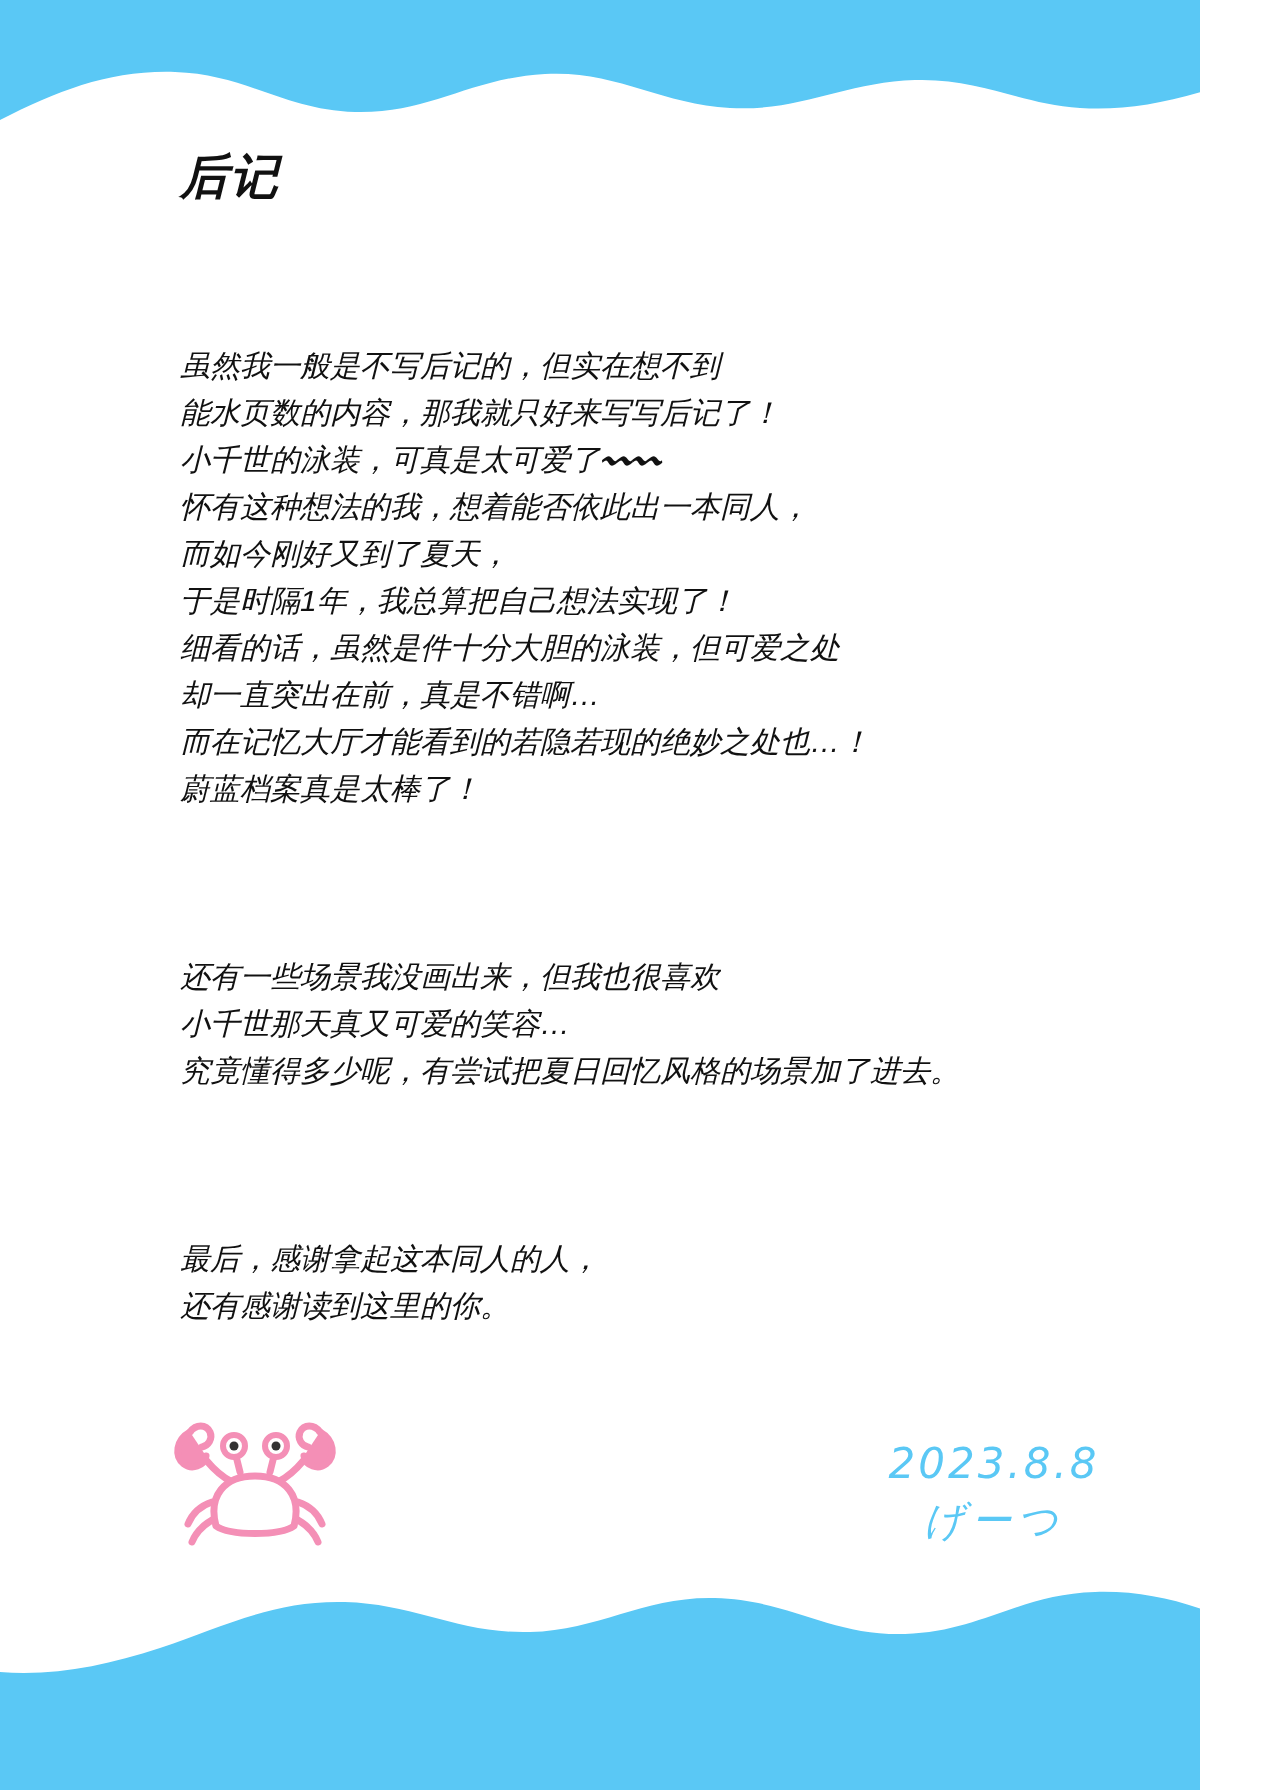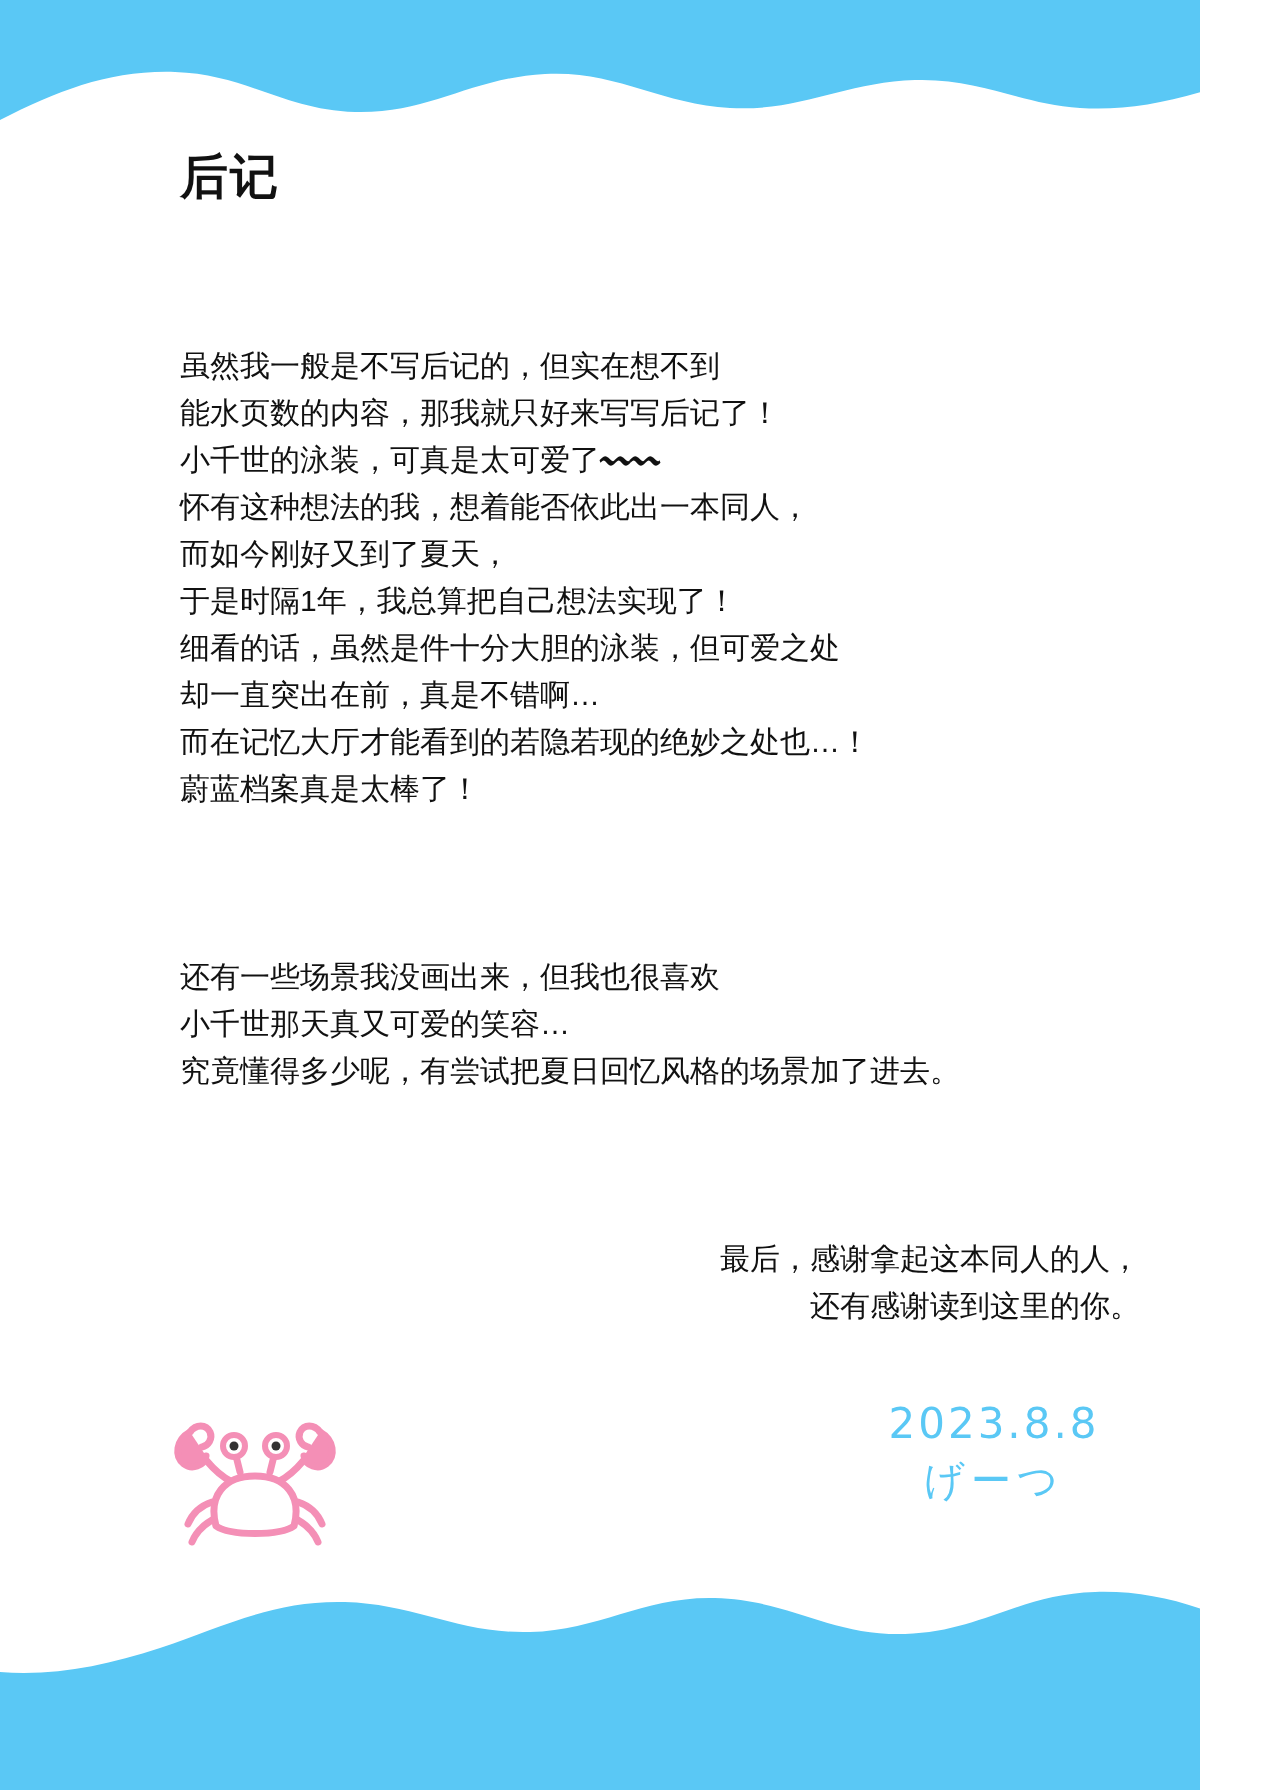--- a/index.html
+++ b/index.html
@@ -12,20 +12,21 @@
     background: #ffffff;
     font-family: "Liberation Sans", sans-serif;
     overflow: hidden;
   }
   .page {
     position: relative;
     width: 1200px;
     height: 1790px;
     background: #0369a1;
     overflow: hidden;
+    font-style: italic;
   }
   
   .paper {
     position: absolute;
     left: 0;
     top: 0;
     width: 1280px;
     height: 1790px;
   }
   .wave-svg {
@@ -59,35 +60,36 @@
     width: 960px;
     font-size: 30px;
     line-height: 47px;
     color: #111111;
     white-space: pre-wrap;
   }
   .para {
     margin: 0 0 47px 0;
     white-space: pre-wrap;
   }
-  .para:last-child { margin-bottom: 0; text-align: right; }
+  .para:last-child { margin-bottom: 0; }
 
   .signature {
     position: absolute;
     right: 126px;
     top: 1398px;
     width: 320px;
     text-align: center;
     color: #5ac8f5;
   }
   .sig-date {
     font-family: "DejaVu Sans", sans-serif;
     font-size: 42px;
     letter-spacing: 3px;
     line-height: 52px;
+    margin-top: 40px;
   }
   .sig-name {
     font-family: "DejaVu Sans", sans-serif;
     font-size: 40px;
     letter-spacing: 6px;
     line-height: 60px;
   }
   .crab {
     position: absolute;
     left: 160px;

